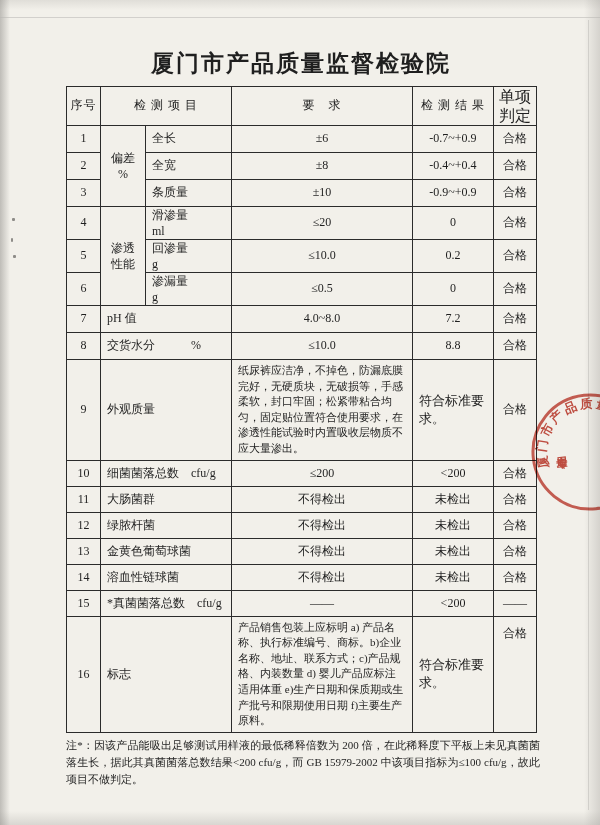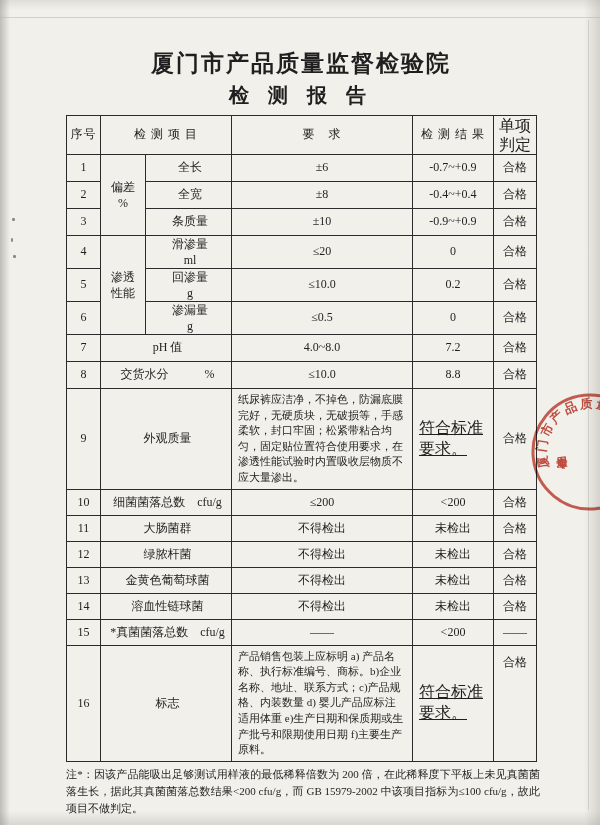--- a/index.html
+++ b/index.html
@@ -30,47 +30,46 @@
   table.report{border-collapse:collapse;table-layout:fixed;width:470px;margin-top:8px;font-size:12px;}
   table.report td,table.report th{border:1px solid #2b2b2b;padding:0 3px;vertical-align:middle;font-weight:normal;}
   th.hd{font-size:12px;letter-spacing:1px;}
   th.hd-judge{font-size:16px;white-space:pre-line;line-height:1.2;letter-spacing:0;}
   .rh{height:30px;padding-left:14px;}
   .r26 td{height:26px;}
   .r25 td{height:25px;}
   .r9 td{height:77px;}
   .r16 td{height:87px;}
   .c-no{text-align:center;}
-  .c-item{text-align:center;padding-left:6px !important;}
+  .c-item{text-align:left;padding-left:6px !important;}
   .c-group{text-align:center;white-space:pre-line;line-height:1.35;}
   .c-req{text-align:center;}
   .c-res{text-align:center;}
   .c-judge{text-align:center;}
   .c-longtext{text-align:left;font-size:11px;line-height:1.42;padding:3px 6px !important;}
-  .c-res-left{text-align:left;padding-left:6px !important;font-size:16px;text-decoration:underline;}
+  .c-res-left{text-align:left;padding-left:6px !important;font-size:13px;}
   .v-top{vertical-align:top !important;padding-top:8px !important;}
 
   .notes{width:474px;margin-top:4px;}
   .asterisk-note{font-size:11px;line-height:1.55;margin:0;text-align:justify;}
 
   .stamp{position:absolute;left:505px;top:367px;width:170px;height:170px;z-index:5;opacity:.88;mix-blend-mode:multiply;transform:rotate(-6deg);pointer-events:none;}
 </style>
 </head>
 <body>
 
 <div class="paper-top-edge"></div>
 <div class="paper-right-edge"></div>
 <div class="speck" style="left:12px;top:218px;width:3px;height:3px;"></div>
 <div class="speck" style="left:11px;top:238px;width:2px;height:4px;"></div>
 <div class="speck" style="left:13px;top:255px;width:3px;height:3px;"></div>
 
 <div class="content">
 
   <h1 class="org-name">厦门市产品质量监督检验院</h1>
-  <h2 class="report-title">检 测 报 告</h2>
 
 
   <table class="report">
     <colgroup>
       <col style="width:34px">
         <col style="width:45px">
         <col style="width:86px">
       <col style="width:181px">
         <col style="width:81px">
         <col style="width:43px">

